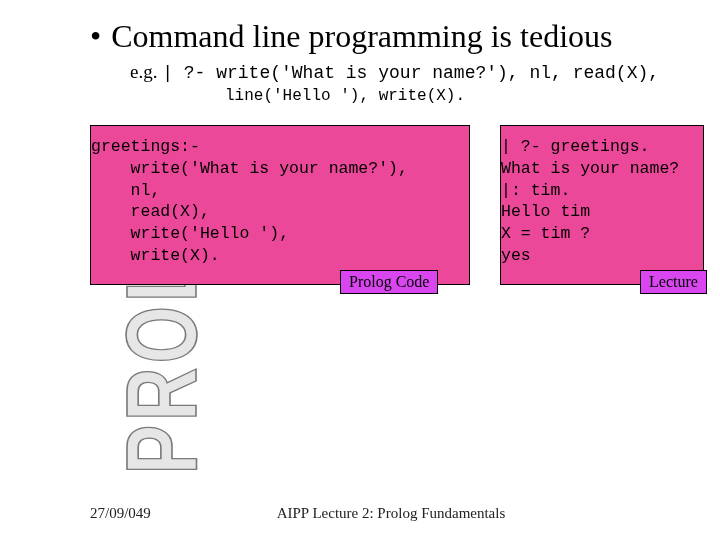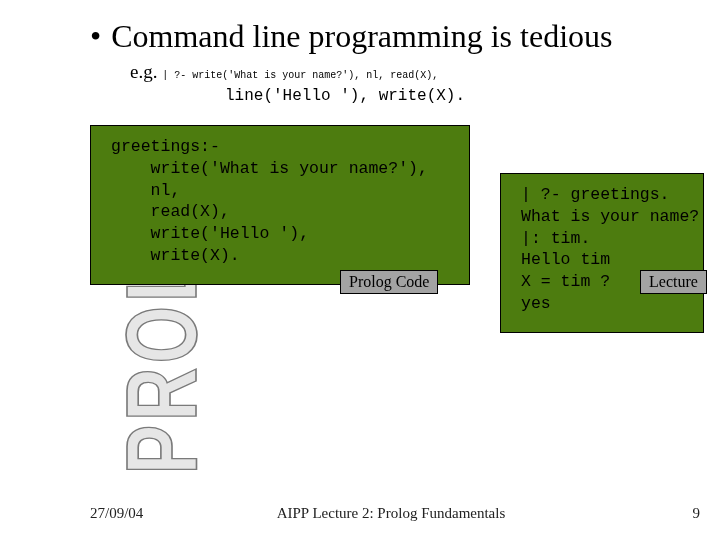--- a/index.html
+++ b/index.html
@@ -48,72 +48,70 @@
   .eg-row {
     font-family: "Times New Roman", Times, serif;
     font-size: 19px;
     padding-left: 40px;
     margin-bottom: 4px;
   }
   .mono {
     font-family: "Courier New", Courier, monospace;
     font-size: 17px;
   }
-  .eg-row .mono { font-size: 10px; }
+  .eg-row .mono { font-size: 18px; }
   .eg-indent {
     padding-left: 135px;
     font-family: "Courier New", Courier, monospace;
     font-size: 16px;
     margin-bottom: 20px;
   }
   .boxes {
     position: relative;
     margin-top: 18px;
     height: 185px;
   }
   .codebox {
     position: absolute;
     border: 1px solid #000;
-    padding: 10px 10px 10px 20px;
+    padding: 10px 10px 10px 0;
     font-family: "Courier New", Courier, monospace;
     font-size: 16.5px;
     line-height: 1.32;
     white-space: pre;
-    background: #4d7c0f;
+    background: #ec4899;
   }
   .codebox.left {
     left: 0px;
     top: 0;
     width: 380px;
     height: 160px;
   }
   .codebox.right {
     left: 410px;
     top: 0;
     width: 204px;
     height: 160px;
-    margin-top: 48px;
   }
   .box-label {
     position: absolute;
     border: 1px solid #000;
     font-family: "Times New Roman", Times, serif;
     font-size: 16px;
     padding: 2px 8px;
-    background: #a3a3a3;
+    background: #d946ef;
   }
   .box-label.left { left: 250px; top: 145px; }
   .box-label.right { left: 550px; top: 145px; }
   .footer {
     position: absolute;
     bottom: 18px;
     left: 90px;
     right: 20px;
     display: flex;
-    justify-content: space-between;
     font-family: "Times New Roman", Times, serif;
     font-size: 15px;
     color: #222;
   }
   .footer .center { position: absolute; left: 0; right: 8px; text-align: center; }
   .footer .date { position: relative; z-index: 1; }
   .footer .page { position: relative; z-index: 1; }
 </style>
 </head>
 <body>

